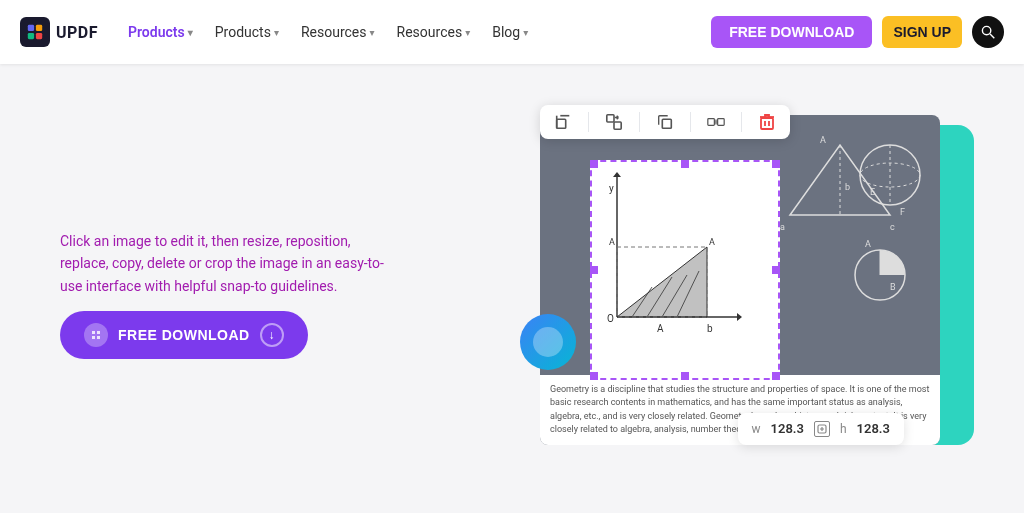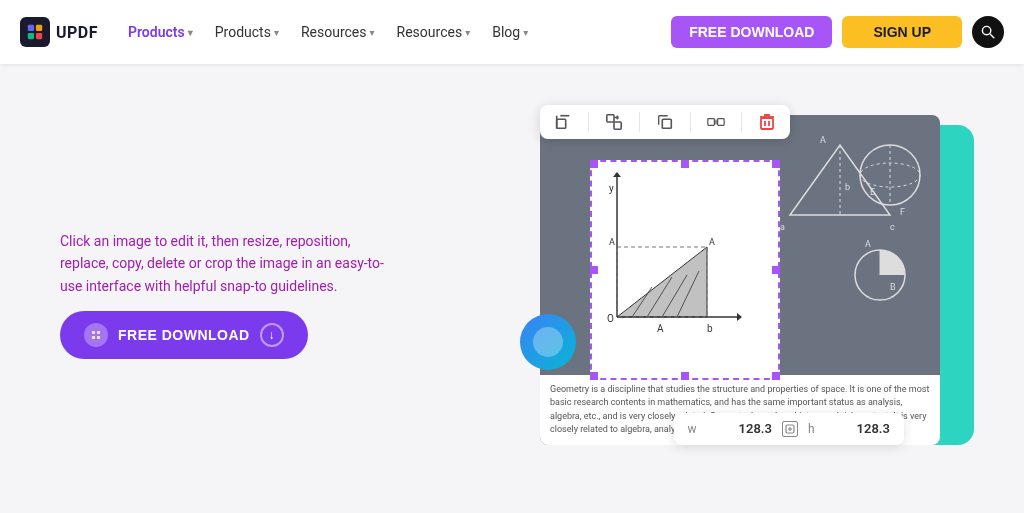--- a/index.html
+++ b/index.html
@@ -83,21 +83,21 @@
       border-radius: 6px;
       font-size: 14px;
       font-weight: 600;
       cursor: pointer;
       white-space: nowrap;
     }
     .btn-sign-up {
       background: #fbbf24;
       color: #1a1a2e;
       border: none;
-      padding: 8px 31px;
+      padding: 8px 11px;
       border-radius: 6px;
       font-size: 14px;
       font-weight: 700;
       cursor: pointer;
       white-space: nowrap;
     }
     .search-icon-btn {
       width: 32px;
       height: 32px;
       display: flex;
@@ -281,21 +281,21 @@
       padding: 8px 14px;
       display: flex;
       align-items: center;
       gap: 10px;
       box-shadow: 0 2px 12px rgba(0,0,0,0.12);
       font-size: 13px;
       color: #333;
       z-index: 6;
     }
     .dim-label { color: #888; font-size: 12px; }
-    .dim-value { font-weight: 600; margin-left: 32px; }
+    .dim-value { font-weight: 600; }
     .dim-link-icon {
       width: 16px;
       height: 16px;
       border: 1.5px solid #888;
       border-radius: 2px;
       display: flex;
       align-items: center;
       justify-content: center;
       font-size: 8px;
       color: #888;

